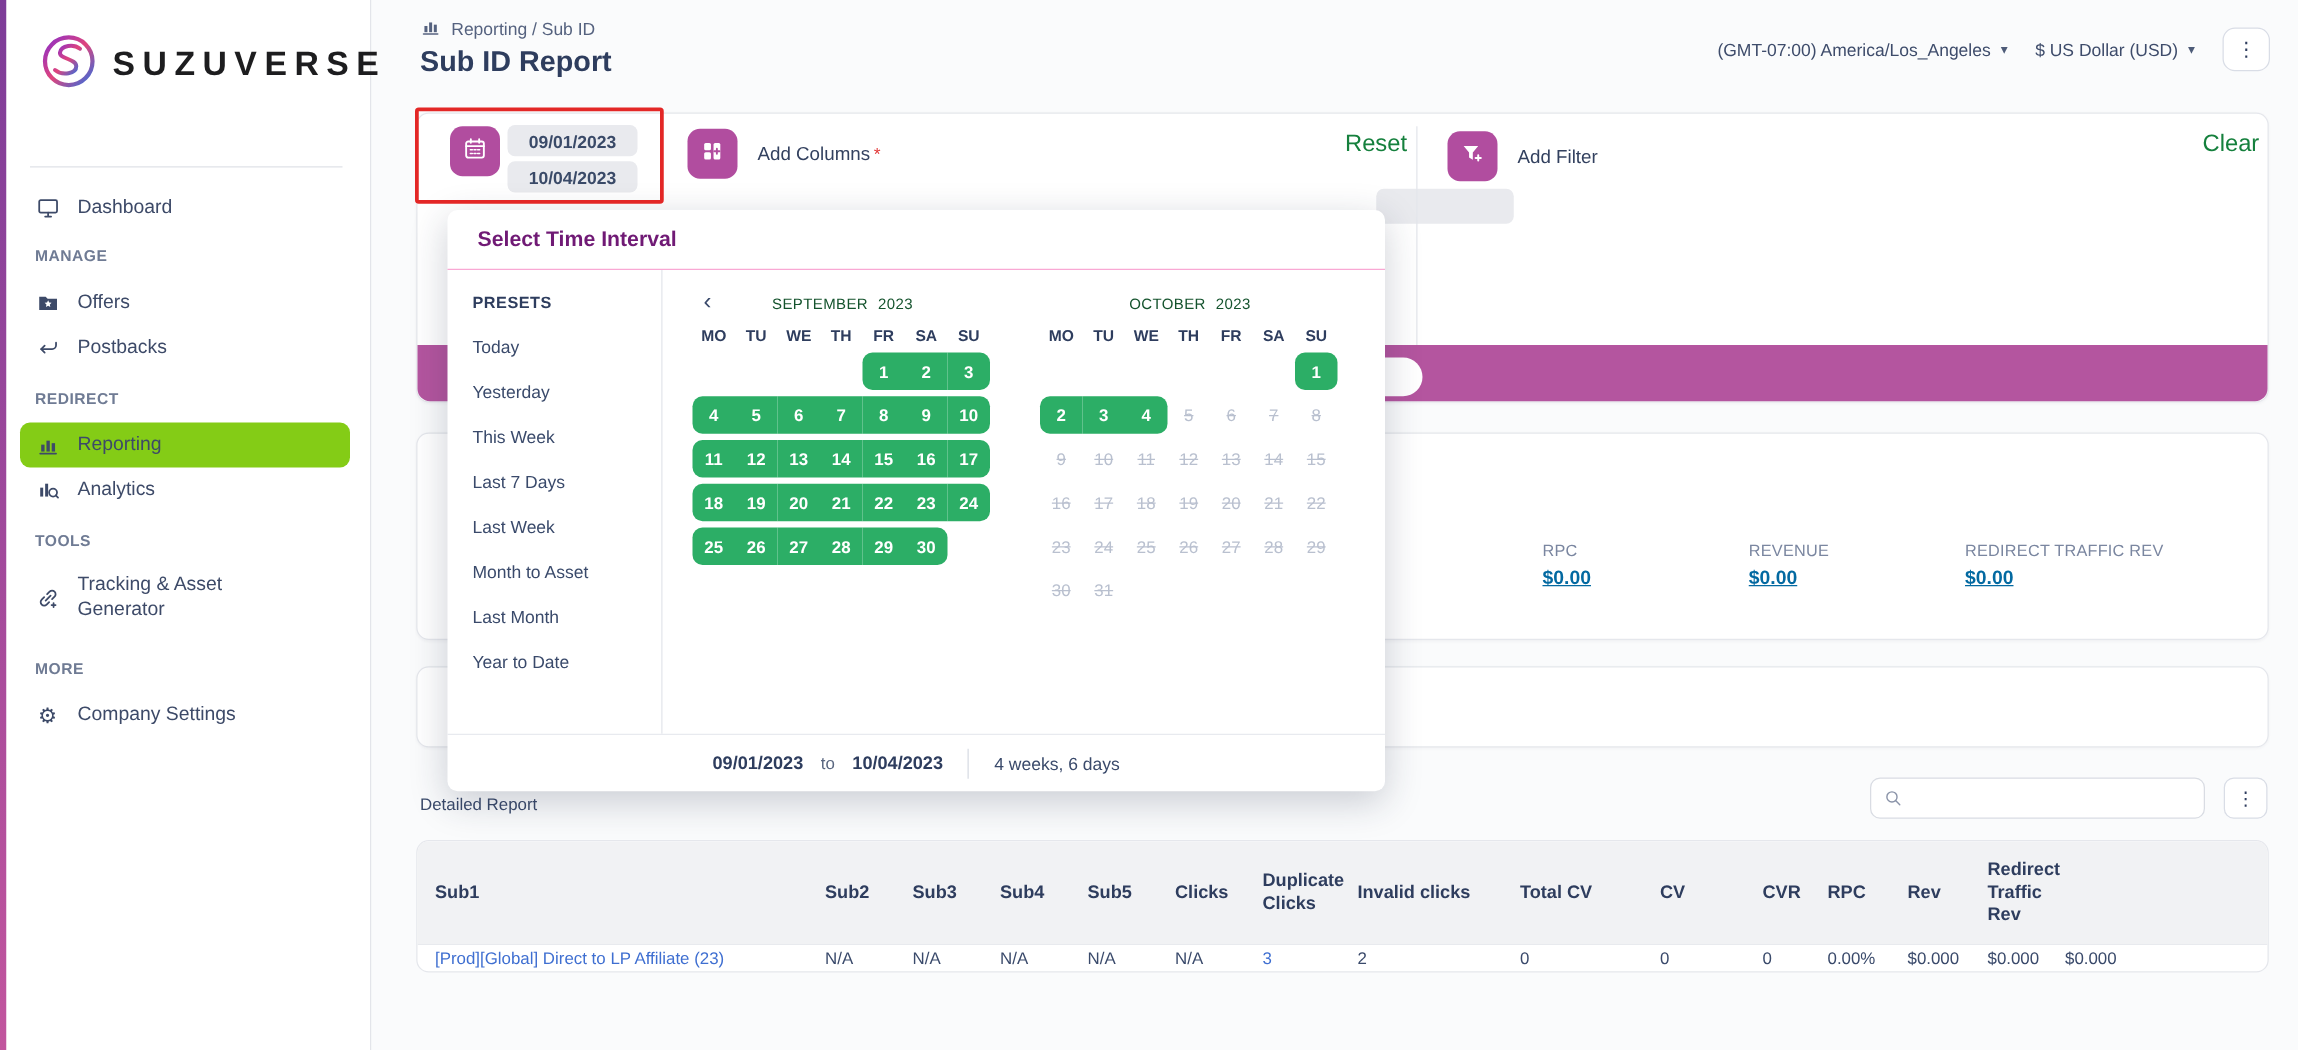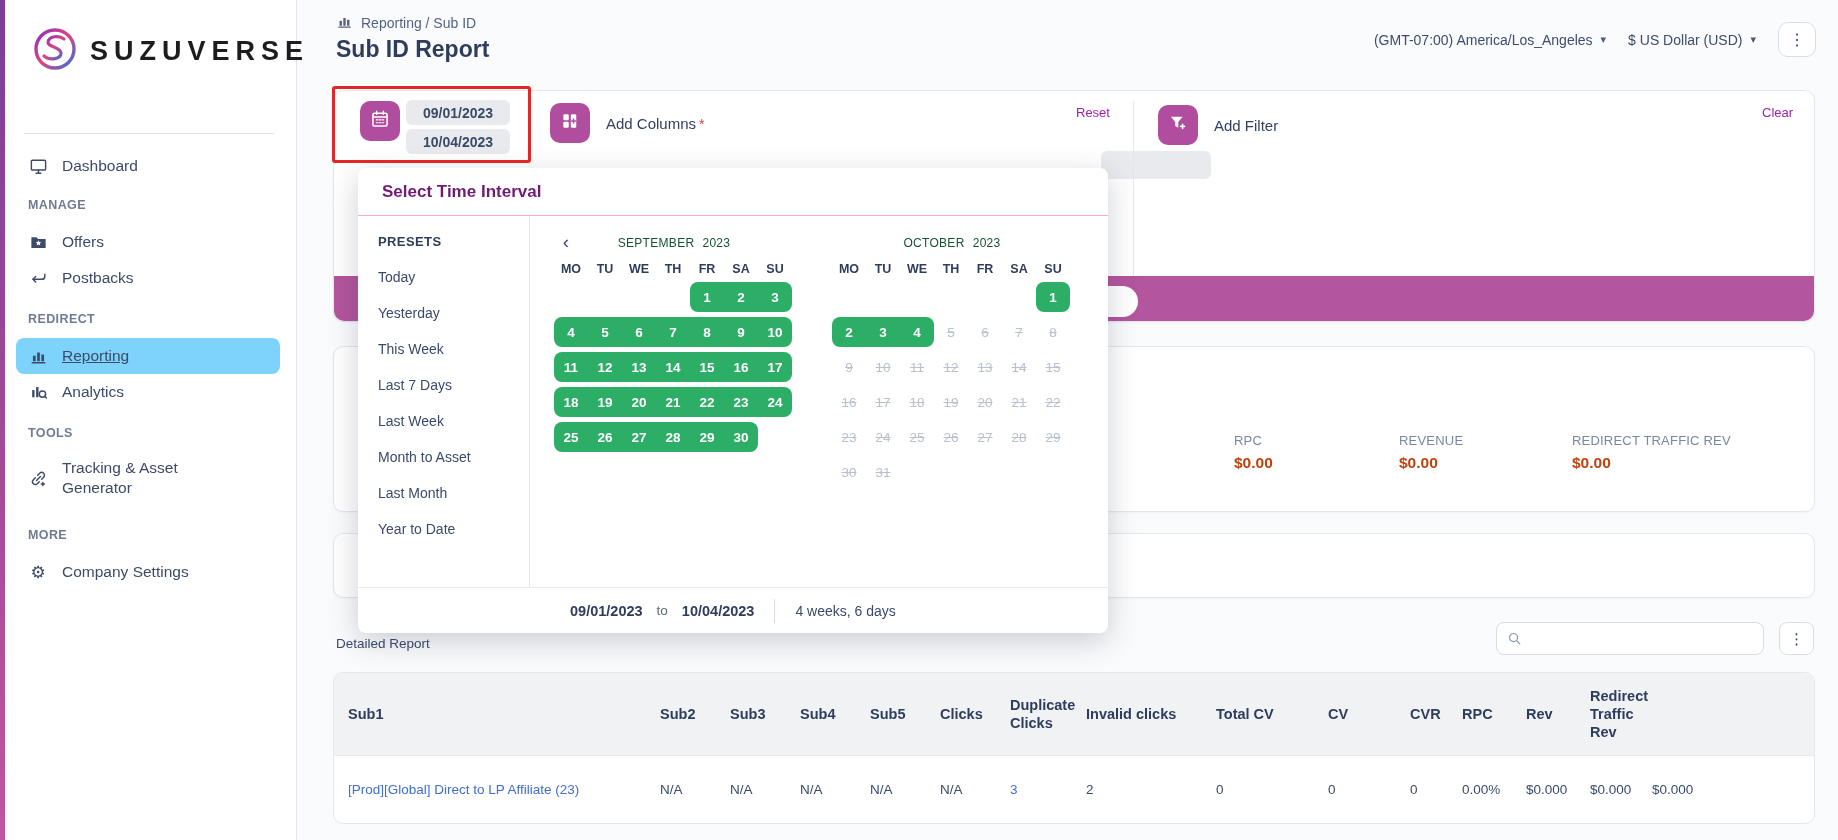--- a/index.html
+++ b/index.html
@@ -11,21 +11,21 @@
   .abs { position:absolute; }
 
   
   .sidebar { left:0; top:0; width:297px; height:840px; background:#ffffff; border-right:1px solid #e3e5ea; z-index:5; }
   .accent-strip { left:0; top:0; width:5px; height:840px; background:linear-gradient(#7d3c98,#c2559e); z-index:6; }
   .logo-row { left:32px; top:26px; display:flex; align-items:center; gap:12px; }
   .logo-text { font-size:27px; font-weight:700; letter-spacing:6px; color:#1d1d1f; }
   .side-divider { left:24px; top:133px; width:250px; height:1px; background:#e0e2e8; }
   .nav-item { left:16px; width:264px; height:36px; display:flex; align-items:center; gap:14px;
               padding-left:12px; border-radius:8px; font-size:15.5px; color:#3d4a68; cursor:pointer; }
-  .nav-item.active { background:#7dd3fc;text-decoration:underline; }
+  .nav-item.active { background:#84cc16; }
   .nav-item .ic { width:20px; display:flex; justify-content:center; color:#3d4a68; flex:none; }
   .section-label { left:28px; font-size:12.5px; font-weight:700; letter-spacing:.4px; color:#6f7b94; }
   .nav-2line { height:52px !important; line-height:1.3; }
 
   svg.i { stroke:currentColor; fill:none; stroke-width:1.8; stroke-linecap:round; stroke-linejoin:round; }
 
   
   .breadcrumb { left:336px; top:13px; display:flex; align-items:center; gap:8px; font-size:14px; color:#55627f; }
   .page-title { left:336px; top:36px; font-size:23px; font-weight:700; color:#2e3d5e; }
   .top-right { right:22px; top:22px; display:flex; align-items:center; gap:22px; }
@@ -40,31 +40,31 @@
   .summary-card { left:333px; top:346px; width:1482px; height:166px; }
   .empty-card { left:333px; top:533px; width:1482px; height:65px; }
 
   .icon-tile { width:40px; height:40px; border-radius:10px; background:#b14d9f; color:#fff;
                display:flex; align-items:center; justify-content:center; cursor:pointer; flex:none; }
   .date-chips { left:72px; top:9px; display:flex; flex-direction:column; gap:4px; }
   .chip { background:#e9eaee; border-radius:6px; height:25px; min-width:104px; padding:0 12px;
           display:flex; align-items:center; justify-content:center; font-size:14px; font-weight:600; color:#3a4a68; cursor:pointer; }
   .addcol-label { font-size:15px; color:#33415f; }
   .req { color:#e23b3b; margin-left:3px; font-size:14px; }
-  .link-sm { font-size:13px; color:#a21caf; cursor:pointer; }
+  .link-sm { font-size:19px; color:#15803d; cursor:pointer; }
   .filter-vdivider { left:799px; top:10px; width:1px; height:175px; background:#e4e6ec; }
   .generate-bar { left:0; bottom:0; width:100%; height:45px; background:#b4559f; border-radius:0 0 10px 10px; }
   .generate-pill { left:569px; top:195px; width:235px; height:31px; background:#fff; border-radius:16px;
                    display:flex; align-items:center; justify-content:center; font-size:14px; font-weight:700; color:#b14d9f; cursor:pointer; }
   .hidden-chip { left:767px; top:60px; width:110px; height:28px; background:#e9eaee; border-radius:6px; }
 
   .stats-row { left:900px; top:86px; display:flex; }
   .stat { margin:0; }
   .stat .lbl { font-size:13px; color:#7a86a0; letter-spacing:.2px; }
-  .stat .val { font-size:15.5px; font-weight:700; color:#c2410c; margin-top:6px; }
+  .stat .val { font-size:15.5px; font-weight:700; color:#0369a1; margin-top:6px;text-decoration:underline; }
 
   
   .modal { left:358px; top:168px; width:750px; height:465px; background:#fff; border-radius:8px;
            box-shadow:0 8px 30px rgba(30,40,70,.22); z-index:30; display:flex; flex-direction:column; }
   .modal-header { height:48px; border-bottom:1px solid #f9a8d4; display:flex; align-items:center; padding-left:24px;
                   font-size:17px; font-weight:700; color:#701a75; flex:none; }
   .modal-body { flex:1; display:flex; min-height:0; }
   .presets-col { width:172px; flex:none; border-right:1px solid #e4e6ec; padding:18px 0 0 20px; }
   .presets-title { font-size:13px; font-weight:700; color:#2e3d5e; letter-spacing:.4px; margin-bottom:10px; }
   .preset-item { font-size:14px; color:#3a4a6b; height:36px; display:flex; align-items:center; cursor:pointer; }
@@ -102,21 +102,21 @@
   .search-box input { border:none; outline:none; flex:1; font-size:13.5px; font-family:inherit; color:#33415f; background:transparent; }
   .table-kebab { left:1779px; top:622px; width:35px; height:33px; border:1px solid #d9dde6; border-radius:8px; background:#fff;
                  display:flex; align-items:center; justify-content:center; font-size:15px; color:#2e3d5e; cursor:pointer; }
 
   .table-card { left:333px; top:672px; width:1482px; background:#fff; border:1px solid #e5e7ec; border-radius:10px; overflow:hidden; }
   .tgrid { display:grid; grid-template-columns:320px 70px 70px 70px 70px 70px 76px 130px 112px 82px 52px 64px 64px 62px 1fr; }
   .thead { background:#f1f2f4; }
   .th { padding:14px 6px; font-size:14.5px; font-weight:700; color:#2e3d5e; display:flex; align-items:center; line-height:1.25; }
   .th:first-child, .td:first-child { padding-left:14px; }
   .trow { border-top:1px solid #e8eaee; }
-  .td { padding:26px 6px; font-size:13.5px; color:#3a4a6b; display:flex; align-items:center;text-align:right; }
+  .td { padding:3px 6px; font-size:13.5px; color:#3a4a6b; display:flex; align-items:center;text-align:right; }
   .cell-link { color:#3f6fd1; cursor:pointer; }
 
   .pagination { right:80px; top:844px; display:flex; align-items:flex-end; gap:24px; }
   .pg-total { font-size:14px; color:#2e3d5e; }
   .pg-btn { color:#8a93a8; cursor:pointer; display:flex; align-items:center; }
   .pg-page { font-size:14.5px; font-weight:700; color:#2e3d5e; cursor:pointer; }
 </style>
 </head>
 <body>
 

